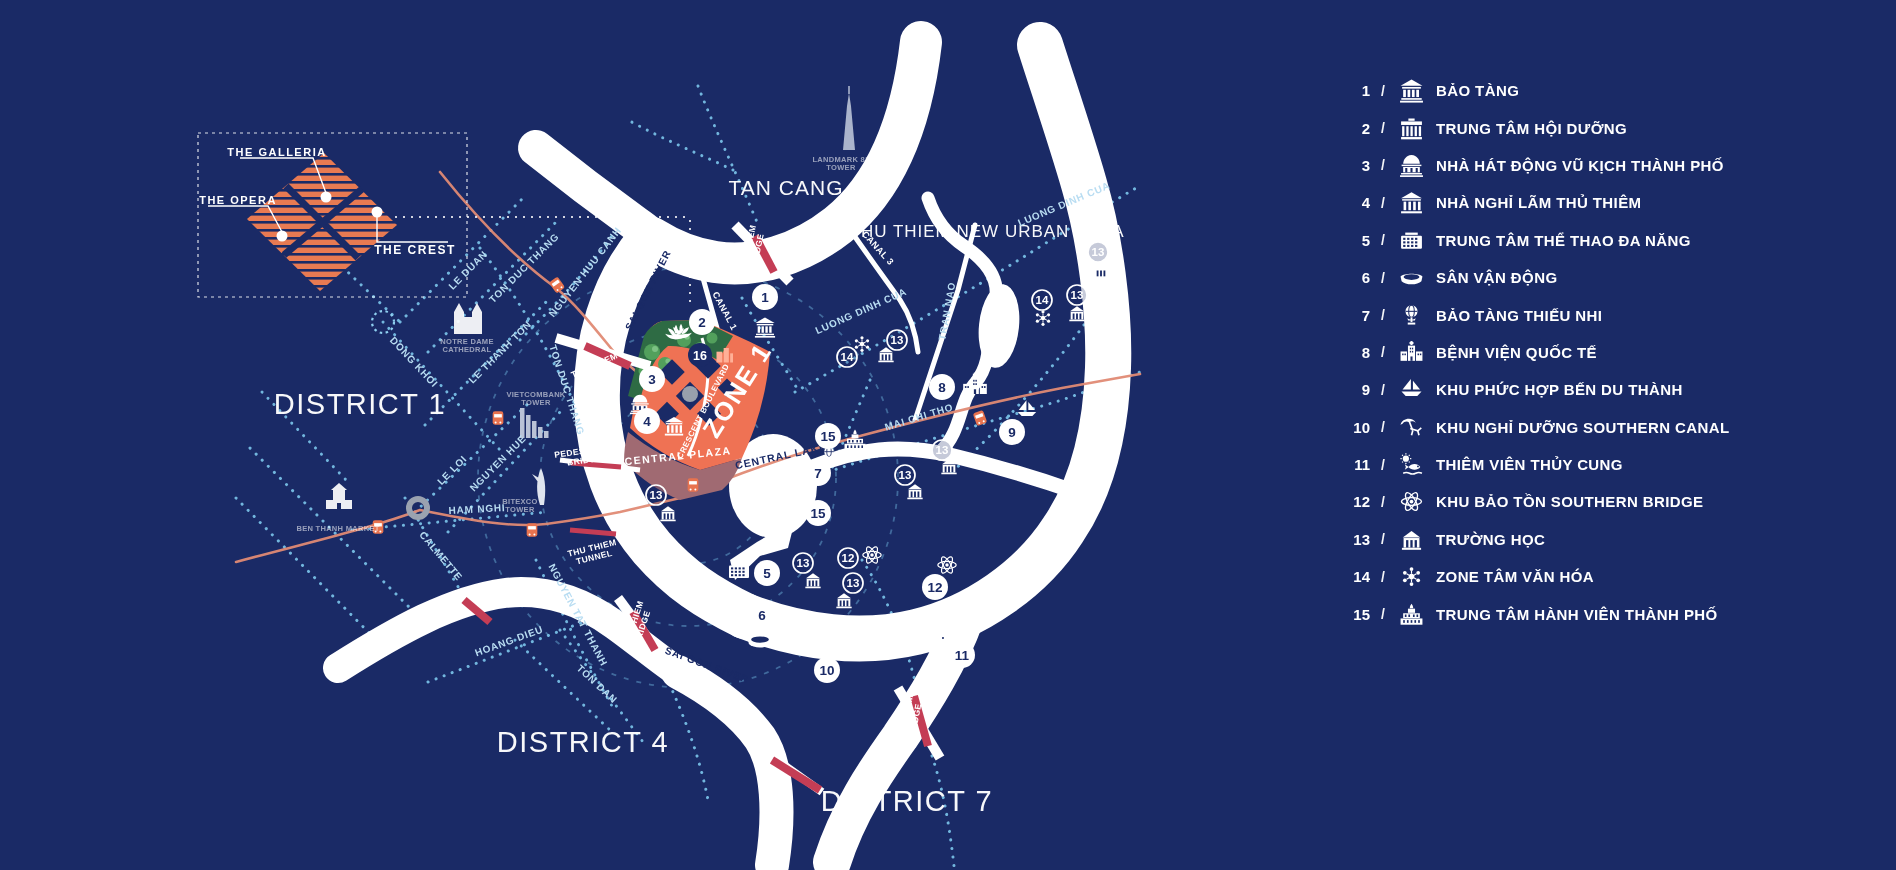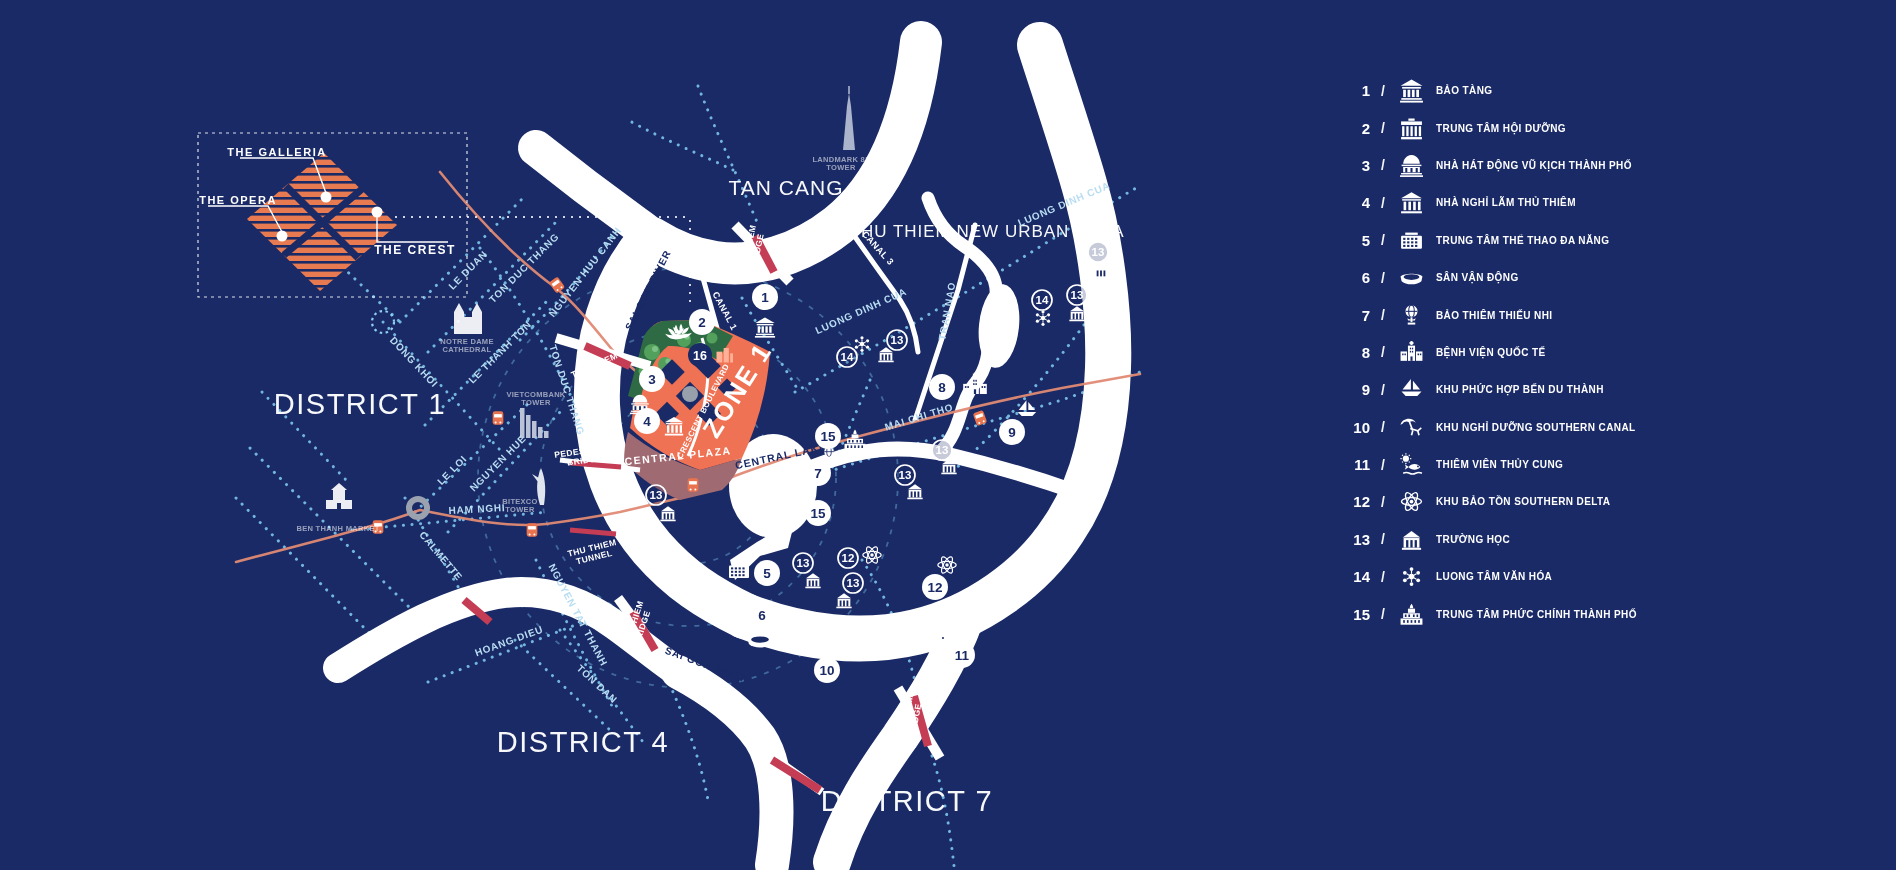--- a/index.html
+++ b/index.html
@@ -21,21 +21,21 @@
   .t-big{fill:#ffffff;font-weight:normal;opacity:.97;}
   text{user-select:none;}
 
   
   .legend{position:absolute;left:1340px;top:72px;width:540px;display:flex;flex-direction:column;}
   .lg-row{height:37.4px;display:flex;align-items:center;color:#fff;}
   .lg-num{width:30px;text-align:right;font-size:15px;font-weight:bold;flex:0 0 auto;}
   .lg-slash{width:26px;text-align:center;font-size:14px;font-weight:bold;opacity:.95;flex:0 0 auto;}
   .lg-icon{width:30px;height:26px;flex:0 0 auto;display:flex;align-items:center;justify-content:center;}
   .lg-icon svg{width:25px;height:25px;fill:#fff;}
-  .lg-label{margin-left:10px;font-size:10px;font-weight:bold;letter-spacing:.4px;white-space:nowrap;}
+  .lg-label{margin-left:10px;font-size:15px;font-weight:bold;letter-spacing:.4px;white-space:nowrap;}
 </style>
 </head>
 <body>
 
 <div class="stage">
 <svg id="map-svg" width="1896" height="870" viewBox="0 0 1896 870">
   <defs>
     <pattern id="hatch" width="8" height="8" patternUnits="userSpaceOnUse">
       <rect width="8" height="8" fill="#e87a52"></rect>
           <rect y="5" width="8" height="2.6" fill="#1a2a66"></rect>
@@ -628,21 +628,21 @@
   </div>
 
   <div class="lg-row">
     <span class="lg-num">7</span>
     <span class="lg-slash">/</span>
     <span class="lg-icon">
           <svg viewBox="0 0 24 24">
             <use href="#s-globe"></use>
           </svg>
         </span>
-    <span class="lg-label">BẢO THIÊM THIẾU NHI</span>
+    <span class="lg-label">BẢO TÀNG THIẾU NHI</span>
   </div>
 
   <div class="lg-row">
     <span class="lg-num">8</span>
     <span class="lg-slash">/</span>
     <span class="lg-icon">
           <svg viewBox="0 0 24 24">
             <use href="#s-hospital"></use>
           </svg>
         </span>
@@ -683,21 +683,21 @@
   </div>
 
   <div class="lg-row">
     <span class="lg-num">12</span>
     <span class="lg-slash">/</span>
     <span class="lg-icon">
           <svg viewBox="0 0 24 24">
             <use href="#s-atom"></use>
           </svg>
         </span>
-    <span class="lg-label">KHU BẢO TỒN SOUTHERN DELTA</span>
+    <span class="lg-label">KHU BẢO TỒN SOUTHERN BRIDGE</span>
   </div>
 
   <div class="lg-row">
     <span class="lg-num">13</span>
     <span class="lg-slash">/</span>
     <span class="lg-icon">
           <svg viewBox="0 0 24 24">
             <use href="#s-school"></use>
           </svg>
         </span>
@@ -705,27 +705,27 @@
   </div>
 
   <div class="lg-row">
     <span class="lg-num">14</span>
     <span class="lg-slash">/</span>
     <span class="lg-icon">
           <svg viewBox="0 0 24 24">
             <use href="#s-culture"></use>
           </svg>
         </span>
-    <span class="lg-label">LUONG TÂM VĂN HÓA</span>
+    <span class="lg-label">ZONE TÂM VĂN HÓA</span>
   </div>
 
   <div class="lg-row">
     <span class="lg-num">15</span>
     <span class="lg-slash">/</span>
     <span class="lg-icon">
           <svg viewBox="0 0 24 24">
             <use href="#s-cityhall"></use>
           </svg>
         </span>
-    <span class="lg-label">TRUNG TÂM PHỨC CHÍNH THÀNH PHỐ</span>
+    <span class="lg-label">TRUNG TÂM HÀNH VIÊN THÀNH PHỐ</span>
   </div>
 </div>
 </div>
 
 </body></html>

